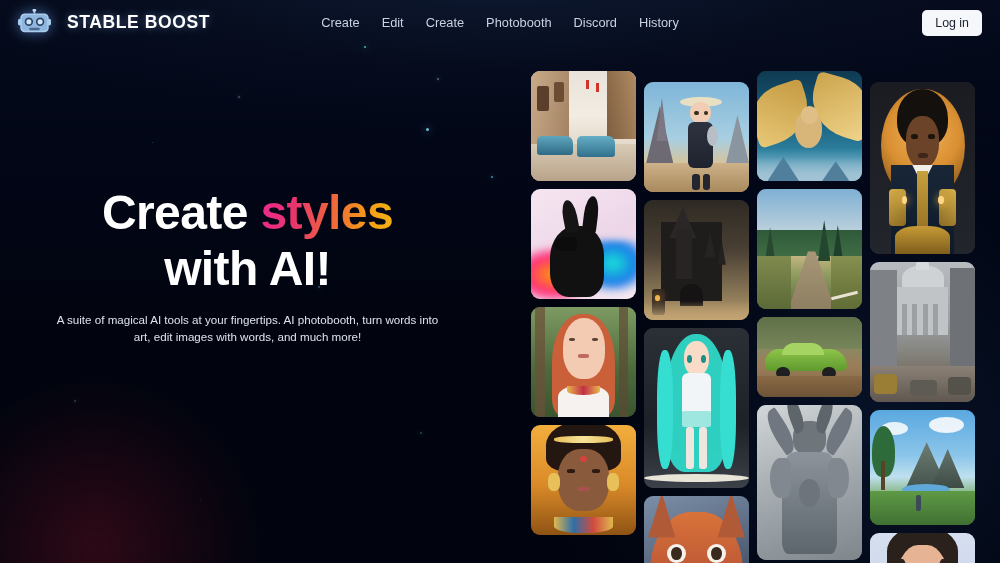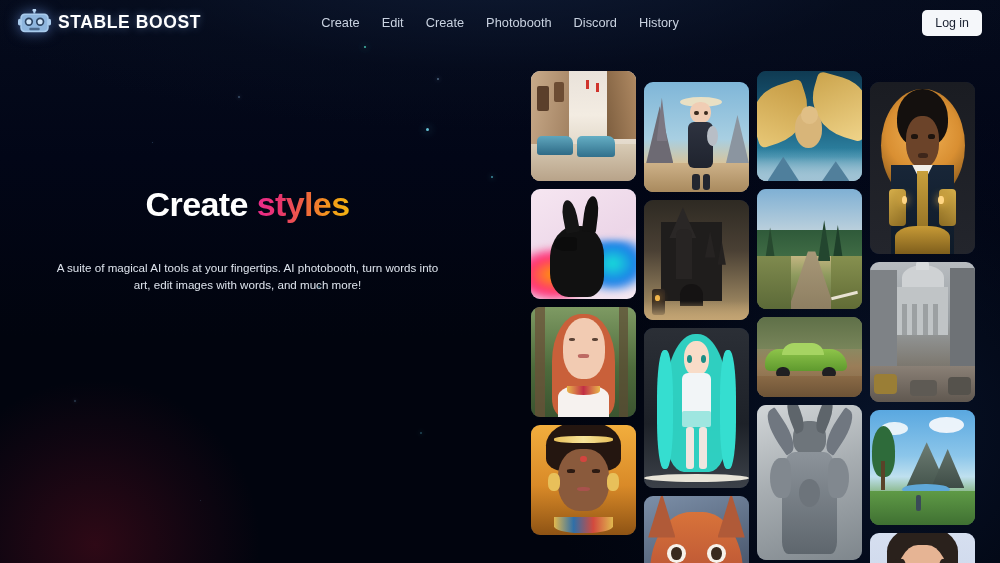--- a/index.html
+++ b/index.html
@@ -23,21 +23,21 @@
   .stars { position:absolute; inset:0; pointer-events:none; }
   .star { position:absolute; border-radius:50%; }
 
   
   .header {
     position:absolute; top:0; left:0; right:0; height:46px;
     display:flex; align-items:center; z-index:20;
   }
   .logo-wrap {
     position:absolute; left:18px; top:9px;
-    display:flex; align-items:center; gap:7px;
+    display:flex; align-items:center; gap:16px;
   }
   .robot-icon { width:33px; height:27px; position:relative; filter:drop-shadow(0 0 7px rgba(120,170,255,0.55)); }
   .brand-text {
     font-size:17.5px; font-weight:700; color:#ffffff; letter-spacing:0.6px;
     text-shadow:0 0 8px rgba(150,190,255,0.45);
   }
 
   .nav {
     position:absolute; left:50%; top:13px; transform:translateX(-50%);
     display:flex; align-items:center; gap:22px;
@@ -55,30 +55,30 @@
     padding:6px 13px; cursor:pointer; line-height:14px;
   }
 
   
   .hero {
     position:absolute; left:0; top:185px; width:495px;
     display:flex; flex-direction:column; align-items:center;
     z-index:10; padding:0 42px;
   }
   .hero-title {
-    font-size:34px; font-weight:700; line-height:1.16;
+    font-size:48px; font-weight:700; line-height:1.16;
     color:#ffffff; text-align:center; letter-spacing:-0.6px;
   }
   .grad-word {
     background:linear-gradient(95deg,#ec2a8e 0%,#e8356d 26%,#ef6a38 56%,#f59d18 80%,#f2b312 100%);
     -webkit-background-clip:text; background-clip:text;
     -webkit-text-fill-color:transparent; color:transparent;
   }
   .hero-sub {
-    margin-top:36px; width:400px;
+    margin-top:16px; width:400px;
     font-size:11.6px; line-height:1.45; color:#dde3ec;
     text-align:center;
   }
 
   
   .gallery {
     position:absolute; left:531px; top:0; width:469px; height:563px;
     display:flex; gap:8px; z-index:5;
   }
   .col { width:105px; display:flex; flex-direction:column; gap:8px; flex:0 0 105px; }
@@ -135,20 +135,21 @@
       <a class="nav-item">Discord</a>
       <a class="nav-item">History</a>
     </nav>
 
     <button class="login-btn">Log in</button>
   </div>
 
   <div class="hero">
     <h1 class="hero-title">
       <span><span>Create </span><span class="grad-word">styles</span></span><br>
+      <span>with AI!</span>
     </h1>
     <p class="hero-sub">A suite of magical AI tools at your fingertips. AI photobooth, turn words into art, edit images with words, and much more!</p>
   </div>
 
   <div class="gallery">
       <div class="col" style="padding-top: 71px;">
         <div class="tile" title="Vintage blue cars on a sunlit European street" style="height: 110px;">
           <div class="art">
     <div style="position:absolute;inset:0;background:linear-gradient(180deg,#e9e2da 0%,#f3ece2 40%,#cfc2ad 100%)"></div>
     <div style="position:absolute;left:0;top:0;width:36%;height:100%;background:linear-gradient(100deg,#c9ab8a,#9d7c5c)"></div>

